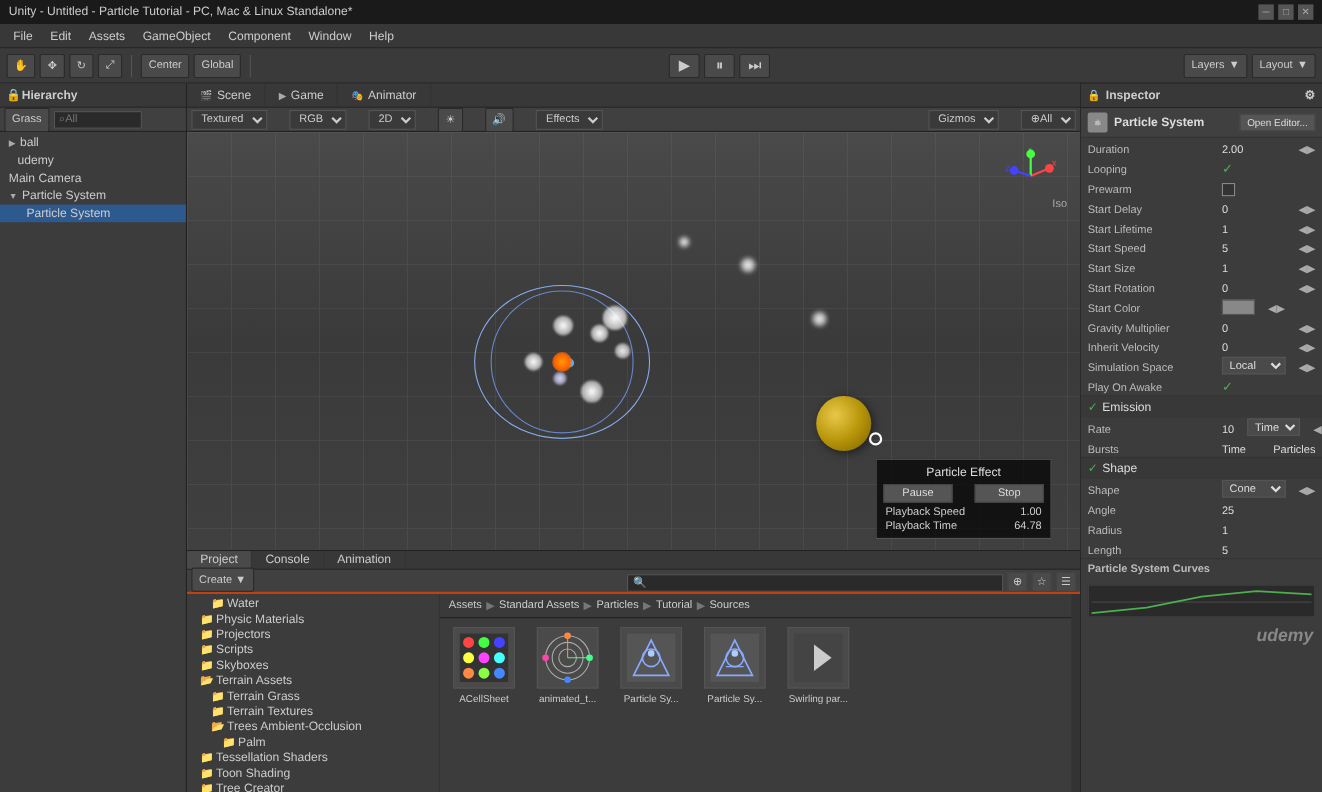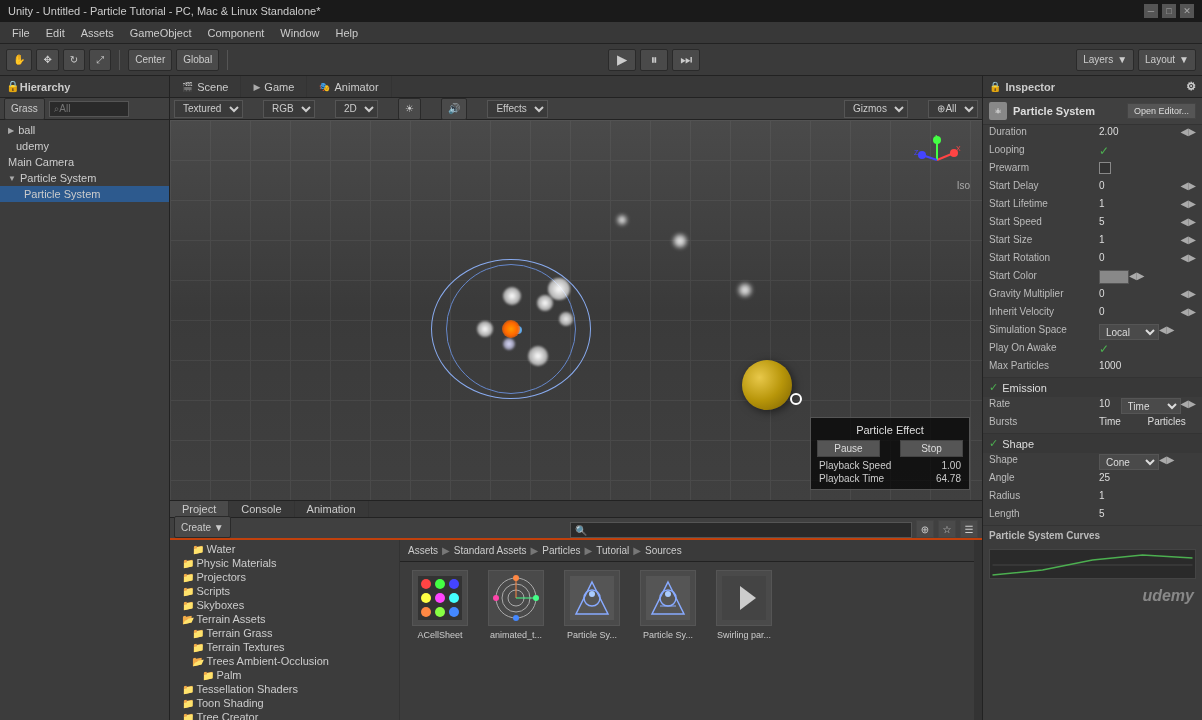--- a/index.html
+++ b/index.html
@@ -47,21 +47,21 @@
     #scene-toolbar { background: #404040; height: 22px; display: flex; align-items: center; padding: 0 4px; border-bottom: 1px solid #222; gap: 20px; }
     .scene-dropdown { background: #3a3a3a; border: 1px solid #555; color: #ccc; font-size: 10px; height: 18px; padding: 0 4px; }
     #scene-view { flex: 1; background: #3a3a3a; position: relative; overflow: hidden; }
 
     
     .scene-bg { width: 100%; height: 100%; background: linear-gradient(180deg, #4a4a4a 0%, #3a3a3a 50%, #404040 100%); position: relative; }
     .grid-lines { position: absolute; top: 0; left: 0; right: 0; bottom: 0; opacity: 0.15; background-image: linear-gradient(#888 1px, transparent 1px), linear-gradient(90deg, #888 1px, transparent 1px); background-size: 40px 40px; }
     .gizmo-axes { position: absolute; top: 15px; right: 20px; }
 
     
-    .particle-effect-panel { position: absolute; bottom: 10px; right: 12px; background: rgba(0,0,0,0.7); border: 1px solid #555; padding: 4px; width: 160px; }
+    .particle-effect-panel { position: absolute; bottom: 10px; right: 26px; background: rgba(0,0,0,0.7); border: 1px solid #555; padding: 4px; width: 160px; }
     .particle-effect-title { text-align: center; color: #ddd; font-size: 11px; padding: 2px; }
     .particle-effect-controls { display: flex; gap: 20px; padding: 2px; }
     .pe-btn { flex: 1; background: #555; border: 1px solid #444; color: #ddd; font-size: 10px; padding: 2px; cursor: pointer; text-align: center; }
     .particle-effect-row { display: flex; justify-content: space-between; padding: 1px 4px; font-size: 10px; color: #ccc; }
 
     
     .gold-sphere { width: 50px; height: 50px; background: radial-gradient(circle at 35% 35%, #e8c84a, #b8960a, #7a6000); border-radius: 50%; position: absolute; bottom: 80px; right: 160px; box-shadow: 2px 2px 8px rgba(0,0,0,0.5); }
 
     
     .iso-label { position: absolute; top: 10px; right: 10px; color: #aaa; font-size: 10px; }
@@ -90,21 +90,21 @@
 
     
     #inspector { width: 220px; background: #3c3c3c; border-left: 1px solid #222; display: flex; flex-direction: column; overflow-y: auto; }
     .inspector-header { background: #383838; height: 22px; display: flex; align-items: center; padding: 0 6px; border-bottom: 1px solid #222; font-size: 11px; font-weight: bold; color: #ccc; gap: 4px; }
     .inspector-header .icon { color: #aaa; font-size: 10px; }
     .inspector-obj-header { background: #404040; padding: 4px 6px; display: flex; align-items: center; gap: 6px; border-bottom: 1px solid #333; }
     .inspector-obj-icon { width: 18px; height: 18px; background: #888; border-radius: 2px; display: flex; align-items: center; justify-content: center; font-size: 8px; color: #fff; }
     .open-editor-btn { background: #555; border: 1px solid #444; color: #ddd; font-size: 9px; padding: 2px 6px; cursor: pointer; margin-left: auto; }
     .inspector-section { border-bottom: 1px solid #333; }
     .inspector-section-header { background: #383838; padding: 3px 6px; display: flex; align-items: center; gap: 4px; cursor: pointer; font-size: 11px; color: #ddd; }
-    .inspector-row { display: flex; align-items: flex-start; padding: 1px 6px; min-height: 18px; }
+    .inspector-row { display: flex; align-items: flex-end; padding: 1px 6px; min-height: 18px; gap: 12px; }
     .inspector-label { color: #bbb; font-size: 10px; width: 110px; flex-shrink: 0; }
     .inspector-value { color: #ddd; font-size: 10px; flex: 1; }
     .check-mark { color: #4CAF50; font-size: 12px; }
     .inspector-dropdown { background: #4a4a4a; border: 1px solid #555; color: #ddd; font-size: 10px; width: 60px; padding: 0 2px; height: 16px; }
     .color-swatch { width: 30px; height: 14px; background: #888; border: 1px solid #555; }
     .scroll-arrow { color: #aaa; font-size: 10px; cursor: pointer; }
     .section-check { color: #4CAF50; font-size: 11px; }
     .inspector-curves { background: #2a2a2a; height: 30px; margin: 4px 6px; border: 1px solid #444; }
     .curves-label { font-size: 10px; color: #bbb; padding: 4px 6px; font-weight: bold; }
 
@@ -528,24 +528,20 @@
         <span class="inspector-label">Simulation Space</span>
         <select class="inspector-dropdown">
           <option>Local</option>
         </select>
         <span class="scroll-arrow">◀▶</span>
       </div>
       <div class="inspector-row">
         <span class="inspector-label">Play On Awake</span>
         <span class="check-mark">✓</span>
       </div>
-      <div class="inspector-row">
-        <span class="inspector-label">Max Particles</span>
-        <span class="inspector-value">1000</span>
-      </div>
     </div>
 
     <div class="inspector-section">
       <div class="inspector-section-header">
         <span class="section-check">✓</span>
         <span>Emission</span>
       </div>
       <div class="inspector-row">
         <span class="inspector-label">Rate</span>
         <span class="inspector-value">10</span>

